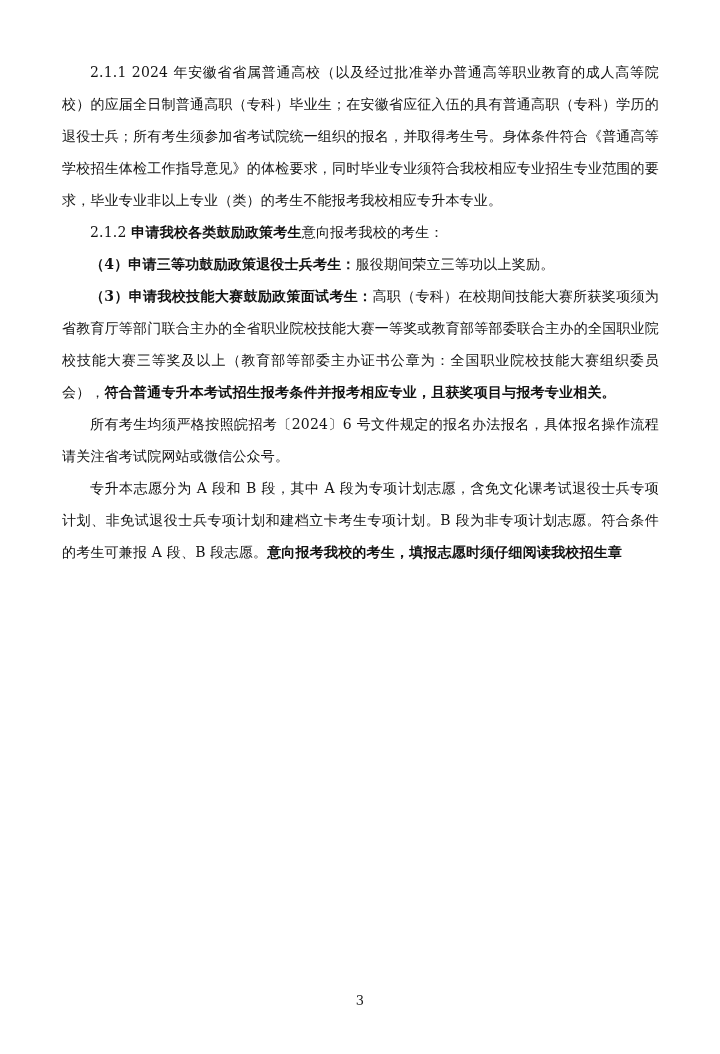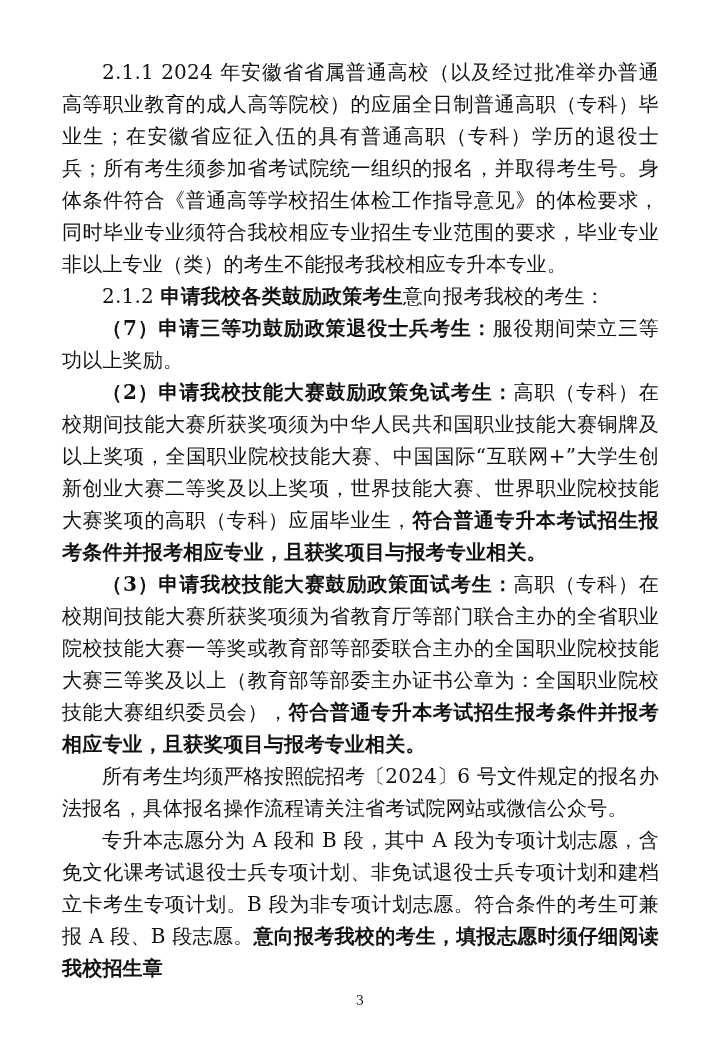--- a/index.html
+++ b/index.html
@@ -14,21 +14,21 @@
     background: #ffffff;
     overflow: hidden;
     font-family: "DejaVu Serif", "Liberation Serif", serif;
     color: #121212;
   }
   .content {
     position: absolute;
     left: 62px;
     top: 56px;
     width: 597px;
-    font-size: 20px;
+    font-size: 14px;
     line-height: 32px;
     text-align: justify;
     letter-spacing: 0.2px;
   }
   .para {
     margin: 0;
     padding: 0;
     text-indent: 2em;
   }
   .bold {
@@ -48,23 +48,22 @@
 </head>
 <body>
 
 <div class="page">
   <div class="content">
 
     <p class="para"><span class="r">2.1.1 2024 年安徽省省属普通高校（以及经过批准举办普通高等职业教育的成人高等院校）的应届全日制普通高职（专科）毕业生；在安徽省应征入伍的具有普通高职（专科）学历的退役士兵；所有考生须参加省考试院统一组织的报名，并取得考生号。身体条件符合《普通高等学校招生体检工作指导意见》的体检要求，同时毕业专业须符合我校相应专业招生专业范围的要求，毕业专业非以上专业（类）的考生不能报考我校相应专升本专业。</span></p>
 
     <p class="para"><span class="r">2.1.2 </span><span class="r bold">申请我校各类鼓励政策考生</span><span class="r">意向报考我校的考生：</span></p>
 
-    <p class="para"><span class="r bold">（7）申请三等功鼓励政策退役士兵考生：</span><span class="r">服役期间荣立三等功以上奖励。</span></p>
+    <p class="para"><span class="r bold">（4）申请三等功鼓励政策退役士兵考生：</span><span class="r">服役期间荣立三等功以上奖励。</span></p>
 
-    <p class="para"><span class="r bold">（2）申请我校技能大赛鼓励政策免试考生：</span><span class="r">高职（专科）在校期间技能大赛所获奖项须为中华人民共和国职业技能大赛铜牌及以上奖项，全国职业院校技能大赛、中国国际“互联网+”大学生创新创业大赛二等奖及以上奖项，世界技能大赛、世界职业院校技能大赛奖项的高职（专科）应届毕业生，</span><span class="r bold">符合普通专升本考试招生报考条件并报考相应专业，且获奖项目与报考专业相关。</span></p>
 
     <p class="para"><span class="r bold">（3）申请我校技能大赛鼓励政策面试考生：</span><span class="r">高职（专科）在校期间技能大赛所获奖项须为省教育厅等部门联合主办的全省职业院校技能大赛一等奖或教育部等部委联合主办的全国职业院校技能大赛三等奖及以上（教育部等部委主办证书公章为：全国职业院校技能大赛组织委员会），</span><span class="r bold">符合普通专升本考试招生报考条件并报考相应专业，且获奖项目与报考专业相关。</span></p>
 
 
     <p class="para"><span class="r">所有考生均须严格按照皖招考〔2024〕6 号文件规定的报名办法报名，具体报名操作流程请关注省考试院网站或微信公众号。</span></p>
 
     <p class="para"><span class="r">专升本志愿分为 A 段和 B 段，其中 A 段为专项计划志愿，含免文化课考试退役士兵专项计划、非免试退役士兵专项计划和建档立卡考生专项计划。B 段为非专项计划志愿。符合条件的考生可兼报 A 段、B 段志愿。</span><span class="r bold">意向报考我校的考生，填报志愿时须仔细阅读我校招生章</span></p>
 
   </div>
 

